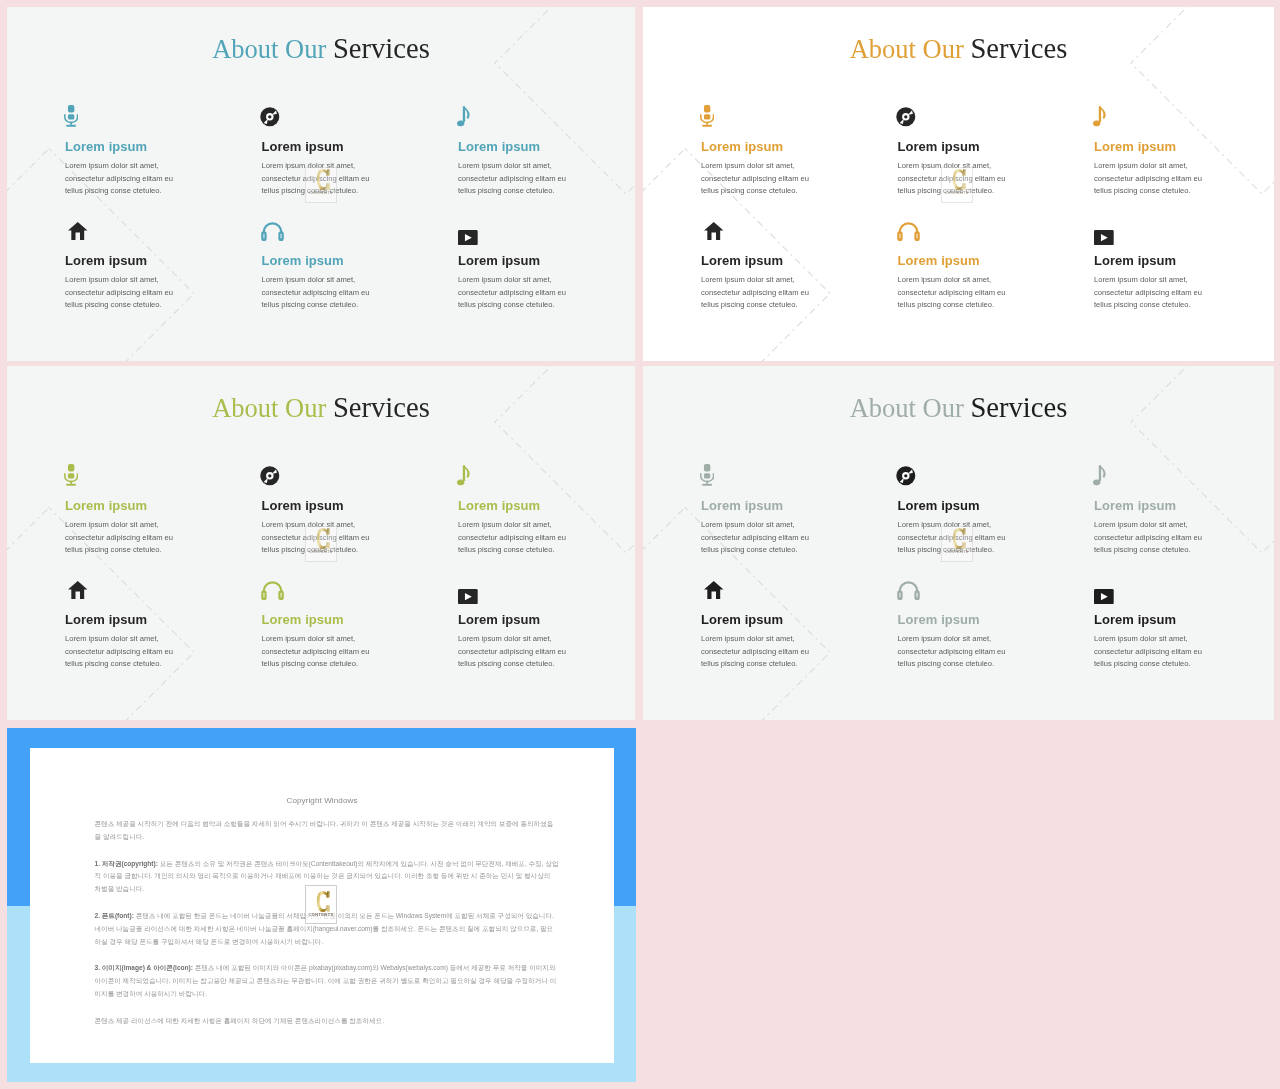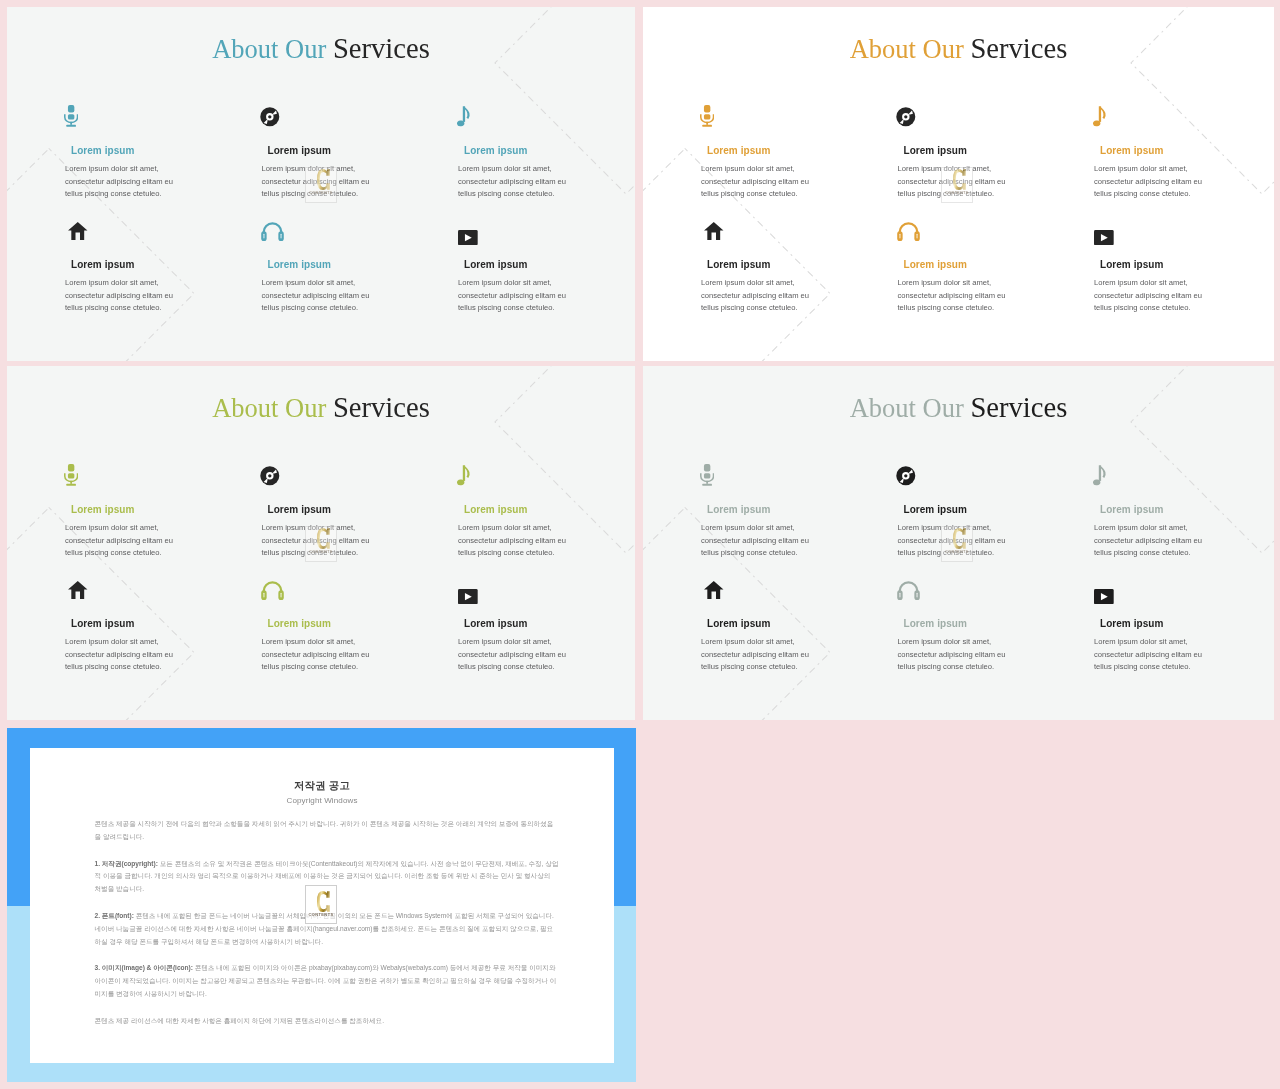--- a/index.html
+++ b/index.html
@@ -13,21 +13,21 @@
   .s4{left:643px;top:366px;width:631px;height:354px;}
   .s5{left:7px;top:728px;width:629px;height:354px;}
 
   .svc{position:relative;width:100%;height:100%;}
   .deco{position:absolute;left:0;top:0;width:100%;height:100%;pointer-events:none;}
   .title{position:absolute;left:0;right:0;top:28px;text-align:center;
          font-family:"Liberation Serif",serif;font-size:26.5px;font-weight:400;
          white-space:nowrap;line-height:1;}
   .cell{position:absolute;width:113px;padding-top:36px;box-sizing:content-box;}
   .ico{position:absolute;line-height:0;}
-  .h{font-size:10px;font-weight:700;letter-spacing:.05px;margin:6px;line-height:1;}
+  .h{font-size:13px;font-weight:700;letter-spacing:.05px;margin:0;line-height:1;}
   .p{font-size:7.6px;line-height:12.7px;color:#5c5c5e;margin:6.8px 0 0 0;}
 
   .cr{position:relative;width:100%;height:100%;background:#43a2f7;}
   .crlo{position:absolute;left:0;top:178px;width:100%;bottom:0;background:#ade0f9;}
   .paper{position:absolute;left:23px;top:20px;width:584px;height:315px;background:#fff;}
   .crh1{position:absolute;left:0;right:0;top:33px;font-size:10.4px;text-align:center;color:#3e3e3e;
         font-weight:700;letter-spacing:.2px;line-height:1;}
   .crh2{position:absolute;left:0;right:0;top:49px;font-size:8.05px;text-align:center;color:#8a8a8a;
         font-weight:400;line-height:1;letter-spacing:.1px;}
   .crbody{position:absolute;left:64.5px;width:464px;top:70px;}
@@ -380,21 +380,20 @@
               <path d="M51 1 L51 27 L37.5 27 L37.5 17.5 Q32.5 11.5 25.5 11.5 Q18.5 11.5 15 18 Q11.5 24.5 11.5 42 Q11.5 59.5 15 66 Q18.5 72.5 25.5 72.5 Q32.5 72.5 37.5 66.5 L37.5 57 L51 57 L51 83 L40 83 L40 76.5 Q32 84 22.5 84 Q11.5 84 5.7 73.8 Q0 63.5 0 42 Q0 20.5 5.7 10.2 Q11.5 0 22.5 0 Q32 0 40 7.5 L40 1 Z" fill="url(#gC)"></path>
             </svg></div>
           <div class="wmT">CONTENTS</div>
         </div>
       </div>
     </div>
 <div class="slide s5">
 <div class="cr">
 <div class="crlo"></div>
 <div class="paper">
-<div class="crh1">저작권 공고</div>
 <div class="crh2">Copyright Windows</div>
 <div class="crbody">
 <p class="crp"><b></b><span>콘텐츠 제공을 시작하기 전에 다음의 협약과 소항들을 자세히 읽어 주시기 바랍니다. 귀하가 이 콘텐츠 제공을 시작하는 것은 아래의 계약의 보증에 동의하셨음을 알려드립니다.</span></p>
 <p class="crp"><b>1. 저작권(copyright):</b><span class="sp"> </span><span>모든 콘텐츠의 소유 및 저작권은 콘텐츠 테이크아웃(Contenttakeout)의 제작자에게 있습니다. 사전 승낙 없이 무단전재, 재배포, 수정, 상업적 이용을 금합니다. 개인의 의사와 영리 목적으로 이용하거나 재배포에 이용하는 것은 금지되어 있습니다. 이러한 조항 등에 위반 시 준하는 민사 및 형사상의 처벌을 받습니다.</span></p>
 <p class="crp"><b>2. 폰트(font):</b><span class="sp"> </span><span>콘텐츠 내에 포함된 한글 폰트는 네이버 나눔글꼴의 서체입니다. 한글 이외의 모든 폰트는 Windows System에 포함된 서체로 구성되어 있습니다. 네이버 나눔글꼴 라이선스에 대한 자세한 사항은 네이버 나눔글꼴 홈페이지(hangeul.naver.com)를 참조하세요. 폰트는 콘텐츠의 질에 포함되지 않으므로, 필요하실 경우 해당 폰트를 구입하셔서 해당 폰트로 변경하여 사용하시기 바랍니다.</span></p>
 <p class="crp"><b>3. 이미지(image) &amp; 아이콘(icon):</b><span class="sp"> </span><span>콘텐츠 내에 포함된 이미지와 아이콘은 pixabay(pixabay.com)와 Webalys(webalys.com) 등에서 제공한 무료 저작물 이미지와 아이콘이 제작되었습니다. 이미지는 참고용만 제공되고 콘텐츠와는 무관합니다. 이에 포함 권한은 귀하가 별도로 확인하고 필요하실 경우 해당을 수정하거나 이미지를 변경하여 사용하시기 바랍니다.</span></p>
 <p class="crp"><b></b><span>콘텐츠 제공 라이선스에 대한 자세한 사항은 홈페이지 하단에 기재된 콘텐츠라이선스를 참조하세요.</span></p>
 </div>
 </div>
 <div class="wm wm5" style="left:298px;top:157px">

